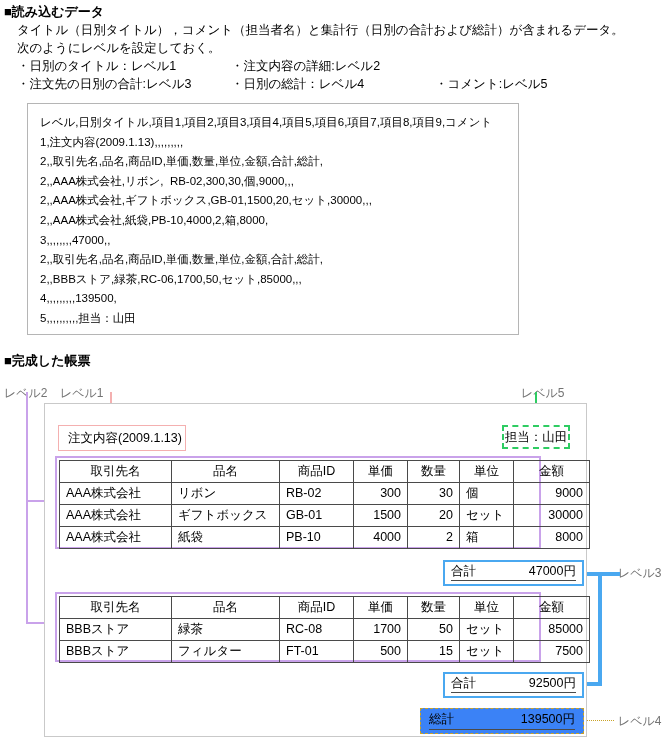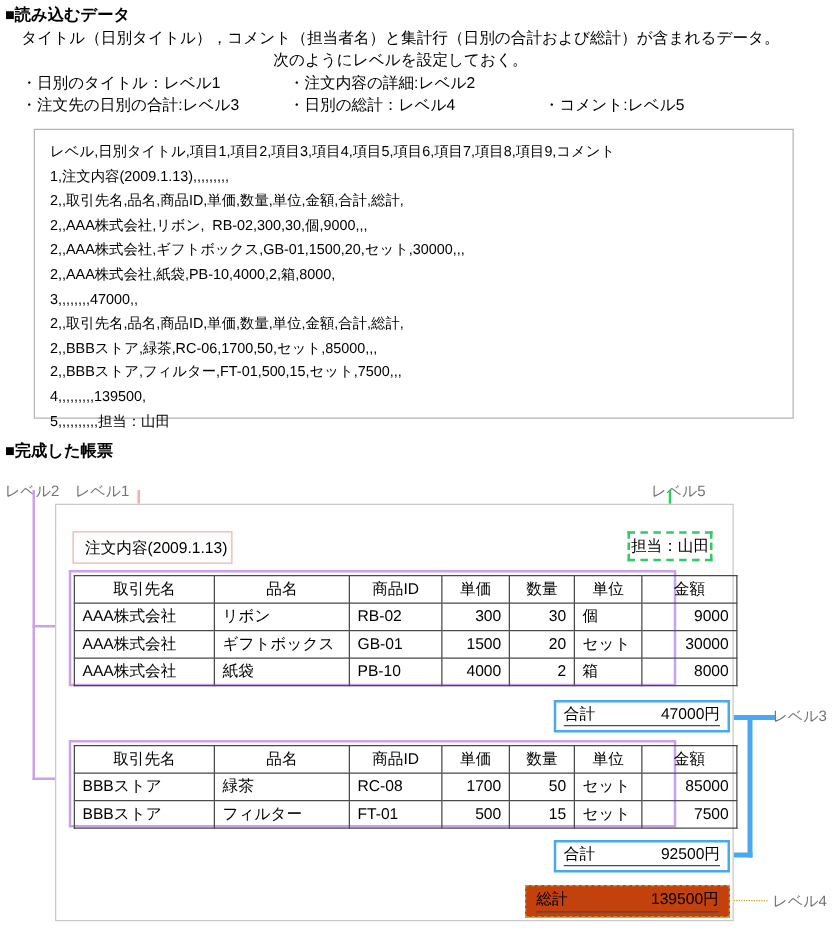--- a/index.html
+++ b/index.html
@@ -30,21 +30,21 @@
   
   .intro {
     position: absolute;
     left: 17px;
     top: 22px;
     font-size: 12.5px;
     line-height: 17.5px;
     color: #000;
     white-space: nowrap;
   }
-  .intro div { white-space: nowrap; text-align: center; }
+  .intro div { white-space: nowrap; }
 
   .bullet-grid {
     position: absolute;
     left: 17px;
     top: 58px;
     font-size: 12.5px;
     line-height: 17.5px;
     color: #000;
   }
   .bullet-row {
@@ -54,21 +54,21 @@
   }
   .b-col1 { position: absolute; left: 0px; }
   .b-col2 { position: absolute; left: 214px; }
   .b-col3 { position: absolute; left: 418px; }
 
   
   .csv-box {
     position: absolute;
     left: 27px;
     top: 103px;
-    width: 608px;
+    width: 492px;
     height: 232px;
     border: 1px solid #b5b5b5;
     background: #ffffff;
     box-sizing: border-box;
   }
   .csv-lines {
     position: absolute;
     left: 12px;
     top: 9px;
     font-size: 11.5px;
@@ -195,21 +195,21 @@
 
   
   .grandtotal-box {
     position: absolute;
     left: 420px;
     top: 708px;
     width: 164px;
     height: 26px;
     border: 1.5px dashed #c9a227;
     box-sizing: border-box;
-    background: #c2410c;
+    background: #3b82f6;
     font-size: 12.5px;
     color: #000;
   }
   .grandtotal-inner {
     position: absolute;
     left: 8px;
     right: 8px;
     top: 1px;
     bottom: 3px;
     border-bottom: 1px solid #4a4a4a;
@@ -315,21 +315,20 @@
   <div class="csv-lines">
     <div>レベル,日別タイトル,項目1,項目2,項目3,項目4,項目5,項目6,項目7,項目8,項目9,コメント</div>
     <div>1,注文内容(2009.1.13),,,,,,,,,</div>
     <div>2,,取引先名,品名,商品ID,単価,数量,単位,金額,合計,総計,</div>
     <div>2,,AAA株式会社,リボン,  RB-02,300,30,個,9000,,,</div>
     <div>2,,AAA株式会社,ギフトボックス,GB-01,1500,20,セット,30000,,,</div>
     <div>2,,AAA株式会社,紙袋,PB-10,4000,2,箱,8000,</div>
     <div>3,,,,,,,,47000,,</div>
     <div>2,,取引先名,品名,商品ID,単価,数量,単位,金額,合計,総計,</div>
     <div>2,,BBBストア,緑茶,RC-06,1700,50,セット,85000,,,</div>
-    <div>2,,BBBストア,フィルター,FT-01,500,15,セット,7500,,,</div>
     <div>4,,,,,,,,,139500,</div>
     <div>5,,,,,,,,,,担当：山田</div>
   </div>
 </div>
 
 <div class="section-heading" style="left:4px; top:352px;">■完成した帳票</div>
 
 <div class="anno-label" style="left:4px;  top:385px;">レベル2</div>
 <div class="anno-label" style="left:60px; top:385px;">レベル1</div>
 <div class="anno-label" style="left:521px;top:385px;">レベル5</div>

